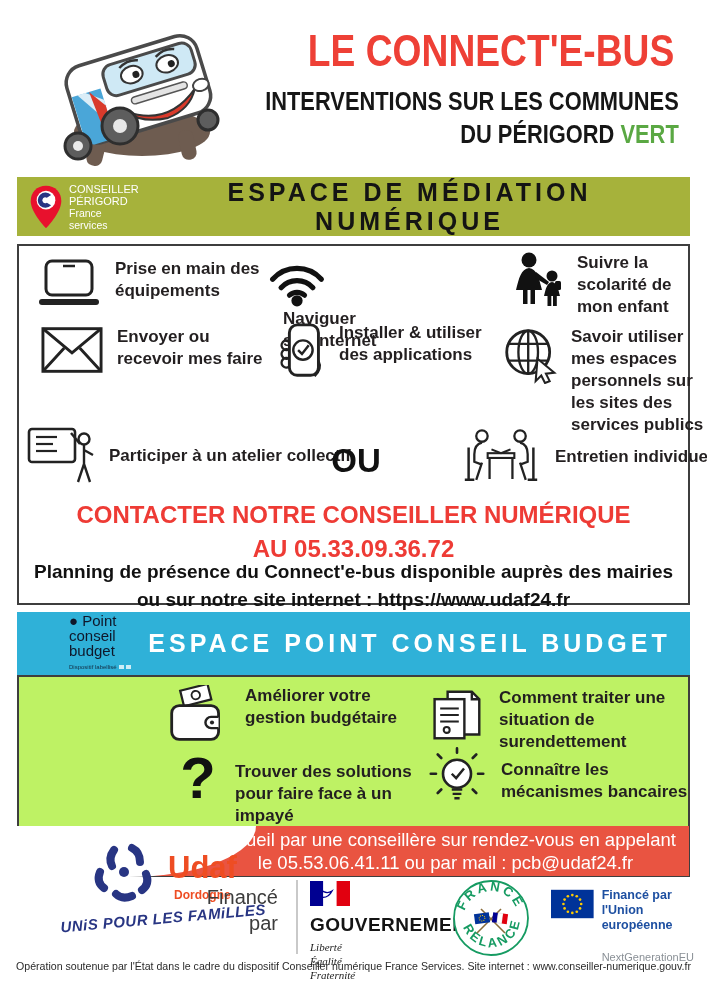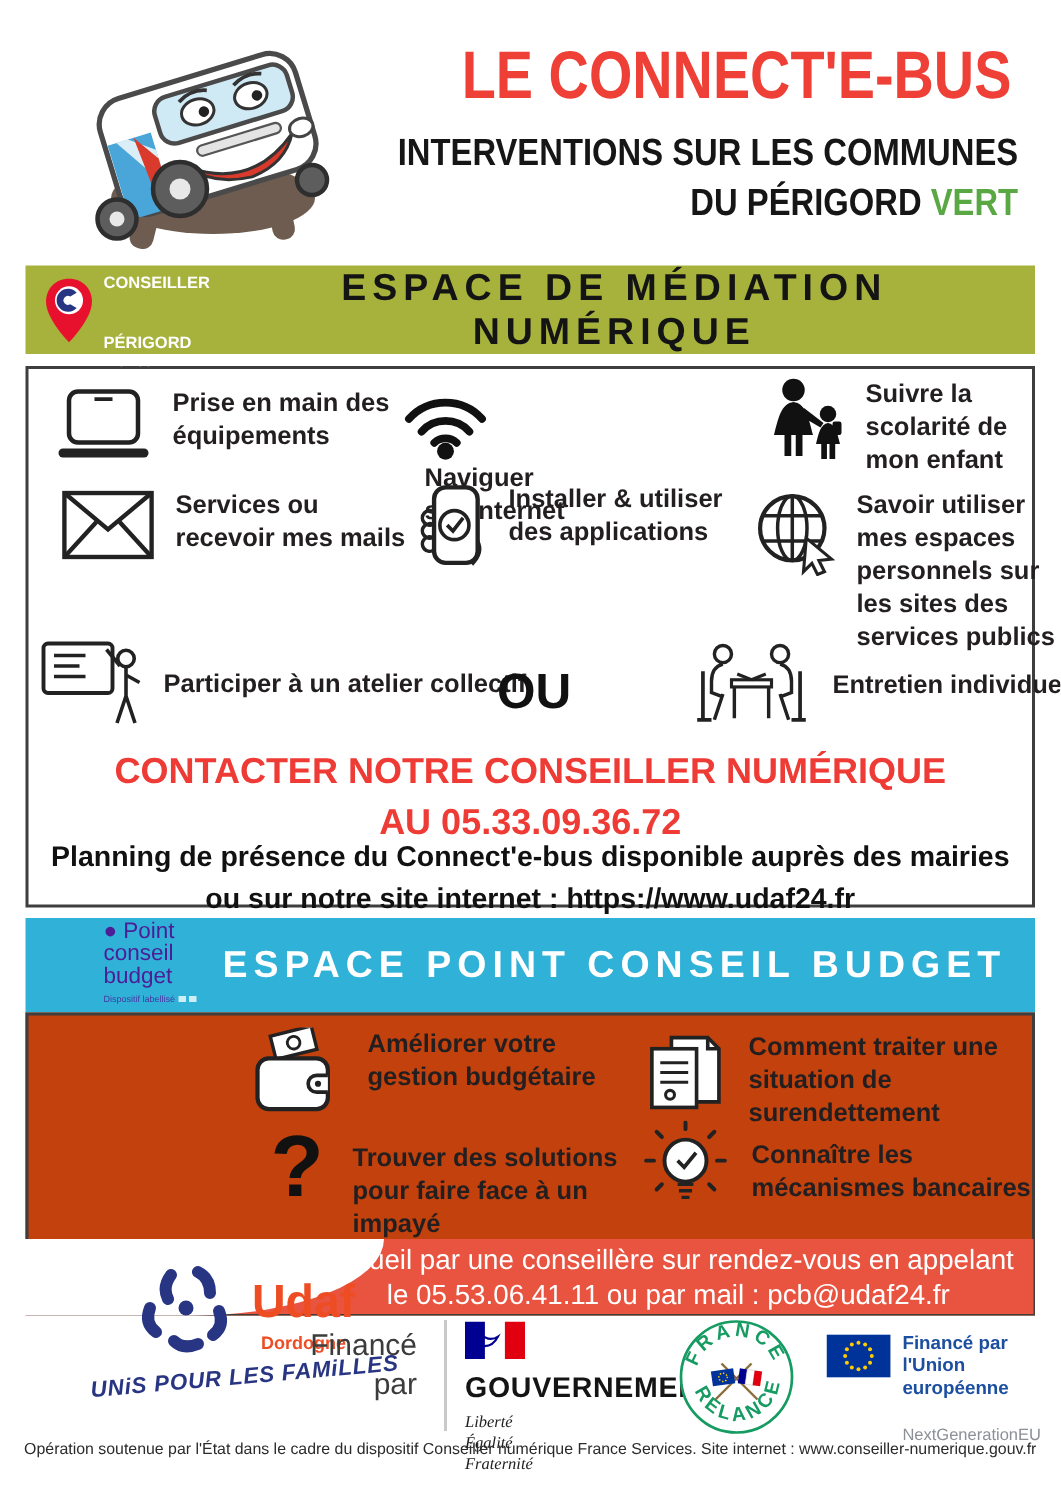--- a/index.html
+++ b/index.html
@@ -15,30 +15,30 @@
 
   
   .bar{left:17px;width:673px;display:flex;align-items:center;}
   .green-bar{top:177px;height:59px;background:#a6b23b;}
   .blue-bar{top:612px;height:63px;background:#2fb1d8;}
   .bar-title{position:absolute;left:120px;right:8px;text-align:center;font-weight:800;letter-spacing:4px;}
   .green-bar .bar-title{font-size:25px;color:#141414;}
   .blue-bar .bar-title{font-size:25px;color:#ffffff;}
   .cn-logo{display:flex;align-items:center;gap:6px;margin-left:12px;position:relative;z-index:2;}
   .cn-text{color:#fff;line-height:12px;}
-  .cn-text .b{font-weight:700;font-size:11px;margin-top:28px;}
+  .cn-text .b{font-weight:400;font-size:11px;}
   .cn-text .r{font-size:10.5px;}
-  .pcb-logo{margin-left:52px;color:#4c1d95;line-height:15px;text-align:left;position:relative;z-index:2;}
+  .pcb-logo{margin-left:52px;color:#0f172a;line-height:15px;text-align:left;position:relative;z-index:2;}
   .pcb-logo .l1{font-size:15px;}
   .pcb-sub{font-size:6px;opacity:.85;margin-top:2px;}
   .pcb-sub .sq{display:inline-block;width:5px;height:4px;background:#fff;margin-left:2px;opacity:.9;}
 
   
   .med-box{left:17px;top:244px;width:669px;height:357px;background:#fff;border:2px solid #3e3e3e;}
-  .bud-box{left:17px;top:675px;width:669px;height:198px;background:#c2410c;border:2px solid #3e3e3e;}
+  .bud-box{left:17px;top:675px;width:669px;height:198px;background:#bef264;border:2px solid #3e3e3e;}
 
   .item{position:absolute;display:flex;}
   .item-text{font-size:17px;font-weight:700;color:#231f20;line-height:22px;}
   .nowrap{white-space:nowrap;}
   .icon{flex:none;}
 
   .or-label{font-size:33px;font-weight:900;color:#111;}
 
   .contact{left:0;right:0;text-align:center;color:#ee3b35;font-weight:800;font-size:24px;line-height:34px;}
   .planning{left:0;right:0;text-align:center;color:#111;font-weight:700;font-size:19px;line-height:28px;}
@@ -159,21 +159,21 @@
       </svg>
       <div class="item-text" style="margin-left:12px;width:135px;">Suivre la scolarité de mon enfant</div>
     </div>
 
     <div class="item" style="left:22px;top:80px;">
       <svg class="icon" width="62" height="48" viewBox="0 0 64 48">
         <rect x="2" y="2" width="60" height="44" fill="#fff" stroke="#222" stroke-width="3"></rect>
         <path d="M2 2 L32 27 L62 2" fill="none" stroke="#222" stroke-width="3"></path>
         <path d="M2 46 L24 22 M62 46 L40 22" fill="none" stroke="#222" stroke-width="3"></path>
       </svg>
-      <div class="item-text" style="margin-left:14px;width:160px;">Services ou recevoir mes mails</div>
+      <div class="item-text" style="margin-left:14px;width:160px;">Envoyer ou recevoir mes faire</div>
     </div>
 
     <div class="item" style="left:258px;top:76px;">
       <svg class="icon" width="48" height="62" viewBox="0 0 48 64">
         <rect x="12" y="3" width="30" height="52" rx="8" fill="#fff" stroke="#222" stroke-width="3"></rect>
         <path d="M12 20 a5 5 0 1 0 0 8 M12 29 a5 5 0 1 0 0 8 M12 38 a5 5 0 1 0 0 8" fill="none" stroke="#222" stroke-width="2.5"></path>
         <path d="M42 40 q4 8 -4 16" fill="none" stroke="#222" stroke-width="2.5"></path>
         <circle cx="26" cy="29" r="10" fill="#fff" stroke="#222" stroke-width="2.5"></circle>
         <path d="M21 29 l4 4 7 -9" fill="none" stroke="#222" stroke-width="2.5"></path>
       </svg>

